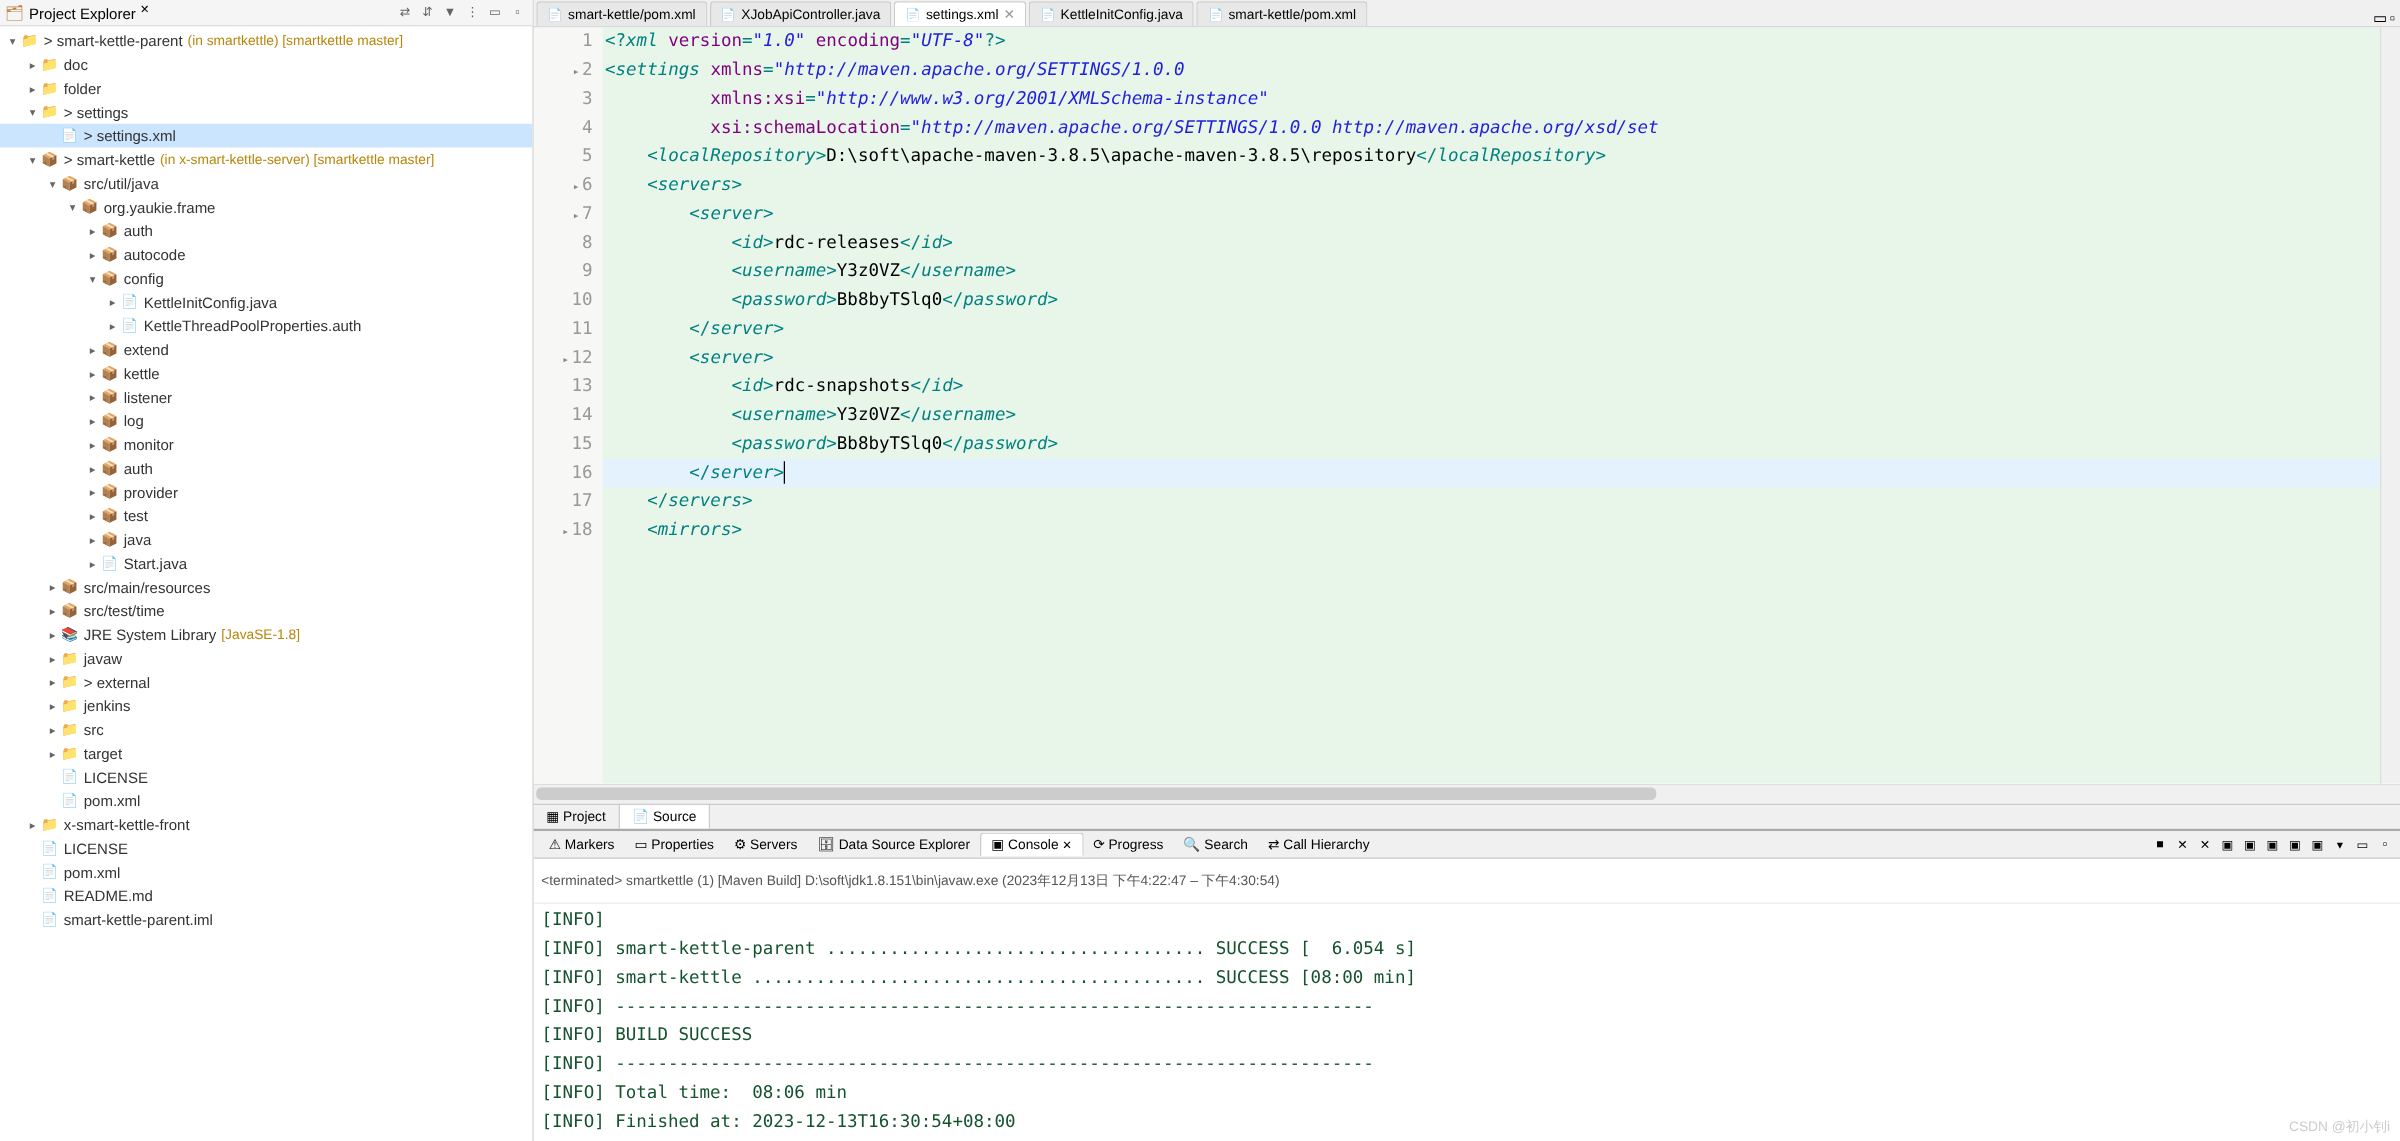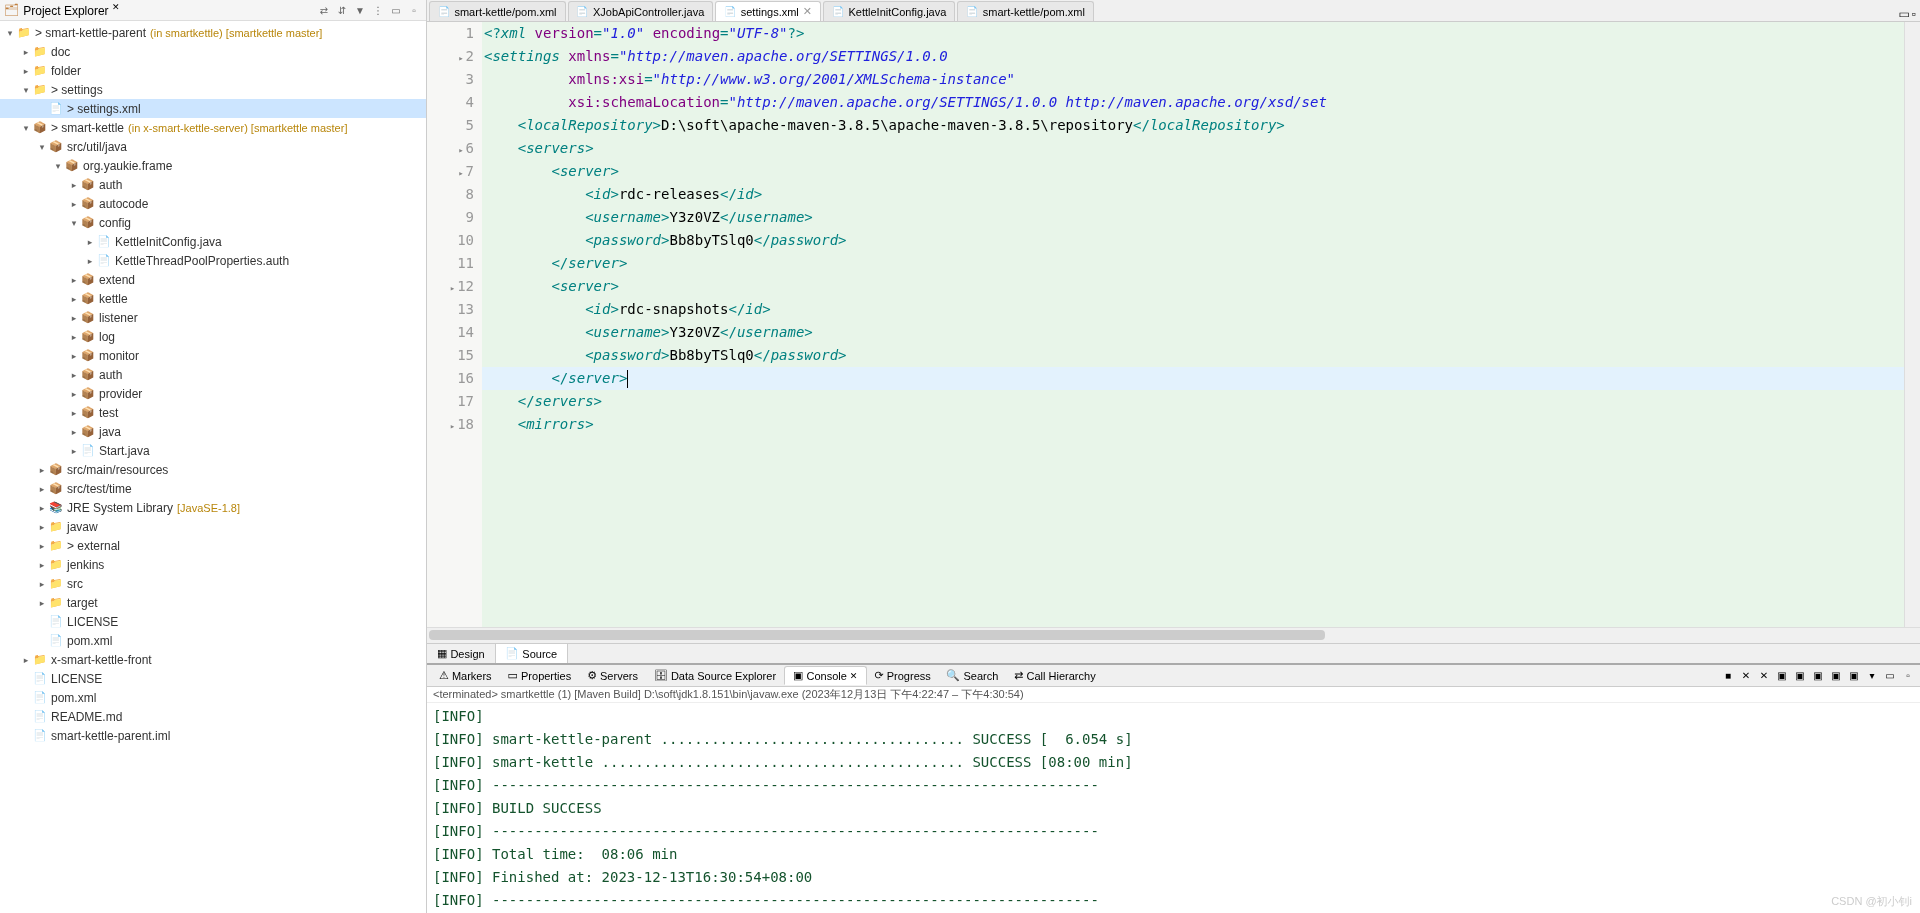--- a/index.html
+++ b/index.html
@@ -62,21 +62,21 @@
 .mode-tab { padding: 2px 10px; border-right: 1px solid #ccc; font-size: 11px; display: flex; align-items: center; gap: 3px; cursor: pointer; }
 .mode-tab.active { background: #fff; }
 
 
 .bottom-panel { height: 250px; border-top: 2px solid #aaa; display: flex; flex-direction: column; background: #fff; }
 .bottom-tabs { display: flex; background: #f0f0f0; border-bottom: 1px solid #ccc; height: 22px; align-items: center; padding-left: 4px; }
 .bottom-tab { padding: 2px 8px; font-size: 11px; display: flex; align-items: center; gap: 3px; cursor: pointer; }
 .bottom-tab.active { background: #fff; border: 1px solid #ccc; border-bottom: 1px solid #fff; border-radius: 3px 3px 0 0; }
 .bottom-toolbar { margin-left: auto; display: flex; gap: 2px; padding-right: 4px; }
 .bottom-toolbar .btn { width: 16px; height: 16px; display: flex; align-items: center; justify-content: center; font-size: 10px; cursor: pointer; }
-.console-header { font-size: 11px; padding: 0 6px; color: #555; border-bottom: 1px solid #eee; }
+.console-header { font-size: 11px; padding: 10px 6px; color: #555; border-bottom: 1px solid #eee; }
 .console-output { flex: 1; font-family: Consolas, monospace; font-size: 14px; line-height: 23px; padding: 2px 6px; white-space: pre; overflow: auto; color: #14532d; }
 .watermark { position: absolute; bottom: 4px; right: 8px; font-size: 11px; color: #ccc; }
 </style>
 </head>
 <body>
 
 <div class="main-layout">
 
   <div class="left-panel">
     <div class="pe-header">
@@ -340,21 +340,21 @@
           <div class="ln">17</div>
           <div class="ln has-marker">18</div>
         </div>
       <div class="code-area" id="code"><div class="code-line"><span class="punct">&lt;?</span><span class="tag">xml</span> <span class="attr">version</span><span class="punct">=</span><span class="str">"1.0"</span> <span class="attr">encoding</span><span class="punct">=</span><span class="str">"UTF-8"</span><span class="punct">?&gt;</span></div><div class="code-line"><span class="punct">&lt;</span><span class="tag">settings</span> <span class="attr">xmlns</span><span class="punct">=</span><span class="str">"http://maven.apache.org/SETTINGS/1.0.0</span></div><div class="code-line">          <span class="attr">xmlns:xsi</span><span class="punct">=</span><span class="str">"http://www.w3.org/2001/XMLSchema-instance"</span></div><div class="code-line">          <span class="attr">xsi:schemaLocation</span><span class="punct">=</span><span class="str">"http://maven.apache.org/SETTINGS/1.0.0 http://maven.apache.org/xsd/set</span></div><div class="code-line">    <span class="punct">&lt;</span><span class="tag">localRepository</span><span class="punct">&gt;</span><span class="text">D:\soft\apache-maven-3.8.5\apache-maven-3.8.5\repository</span><span class="punct">&lt;/</span><span class="tag">localRepository</span><span class="punct">&gt;</span></div><div class="code-line">    <span class="punct">&lt;</span><span class="tag">servers</span><span class="punct">&gt;</span></div><div class="code-line">        <span class="punct">&lt;</span><span class="tag">server</span><span class="punct">&gt;</span></div><div class="code-line">            <span class="punct">&lt;</span><span class="tag">id</span><span class="punct">&gt;</span><span class="text">rdc-releases</span><span class="punct">&lt;/</span><span class="tag">id</span><span class="punct">&gt;</span></div><div class="code-line">            <span class="punct">&lt;</span><span class="tag">username</span><span class="punct">&gt;</span><span class="text">Y3z0VZ</span><span class="punct">&lt;/</span><span class="tag">username</span><span class="punct">&gt;</span></div><div class="code-line">            <span class="punct">&lt;</span><span class="tag">password</span><span class="punct">&gt;</span><span class="text">Bb8byTSlq0</span><span class="punct">&lt;/</span><span class="tag">password</span><span class="punct">&gt;</span></div><div class="code-line">        <span class="punct">&lt;/</span><span class="tag">server</span><span class="punct">&gt;</span></div><div class="code-line">        <span class="punct">&lt;</span><span class="tag">server</span><span class="punct">&gt;</span></div><div class="code-line">            <span class="punct">&lt;</span><span class="tag">id</span><span class="punct">&gt;</span><span class="text">rdc-snapshots</span><span class="punct">&lt;/</span><span class="tag">id</span><span class="punct">&gt;</span></div><div class="code-line">            <span class="punct">&lt;</span><span class="tag">username</span><span class="punct">&gt;</span><span class="text">Y3z0VZ</span><span class="punct">&lt;/</span><span class="tag">username</span><span class="punct">&gt;</span></div><div class="code-line">            <span class="punct">&lt;</span><span class="tag">password</span><span class="punct">&gt;</span><span class="text">Bb8byTSlq0</span><span class="punct">&lt;/</span><span class="tag">password</span><span class="punct">&gt;</span></div><div class="code-line current">        <span class="punct">&lt;/</span><span class="tag">server</span><span class="punct">&gt;</span><span class="caret"></span></div><div class="code-line">    <span class="punct">&lt;/</span><span class="tag">servers</span><span class="punct">&gt;</span></div><div class="code-line">    <span class="punct">&lt;</span><span class="tag">mirrors</span><span class="punct">&gt;</span></div></div>
       <div class="editor-vscroll"></div>
     </div>
     <div class="editor-hscroll">
         <div class="thumb"></div>
       </div>
     <div class="editor-mode-tabs">
-      <div class="mode-tab">▦ <span>Design</span></div>
+      <div class="mode-tab">▦ <span>Project</span></div>
       <div class="mode-tab active">📄 <span>Source</span></div>
     </div>
 
     <div class="bottom-panel">
       <div class="bottom-tabs" id="bottom-tabs">
       <div class="bottom-tab">
             <span>⚠</span>
             <span>Markers</span>
           </div>
           <div class="bottom-tab">

